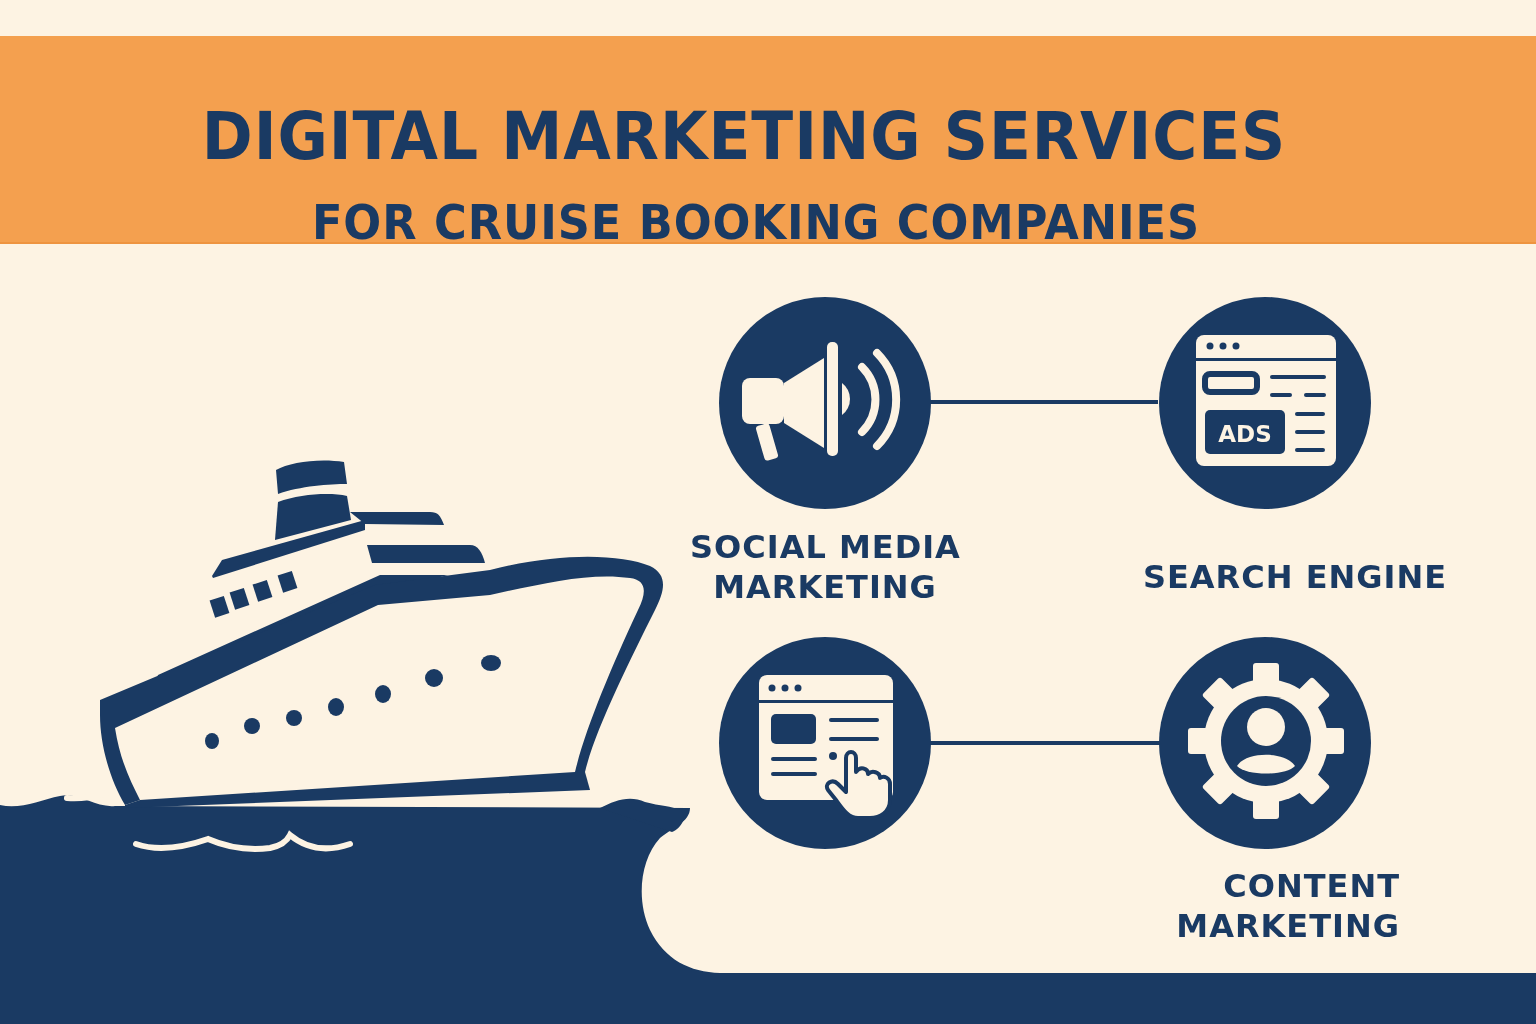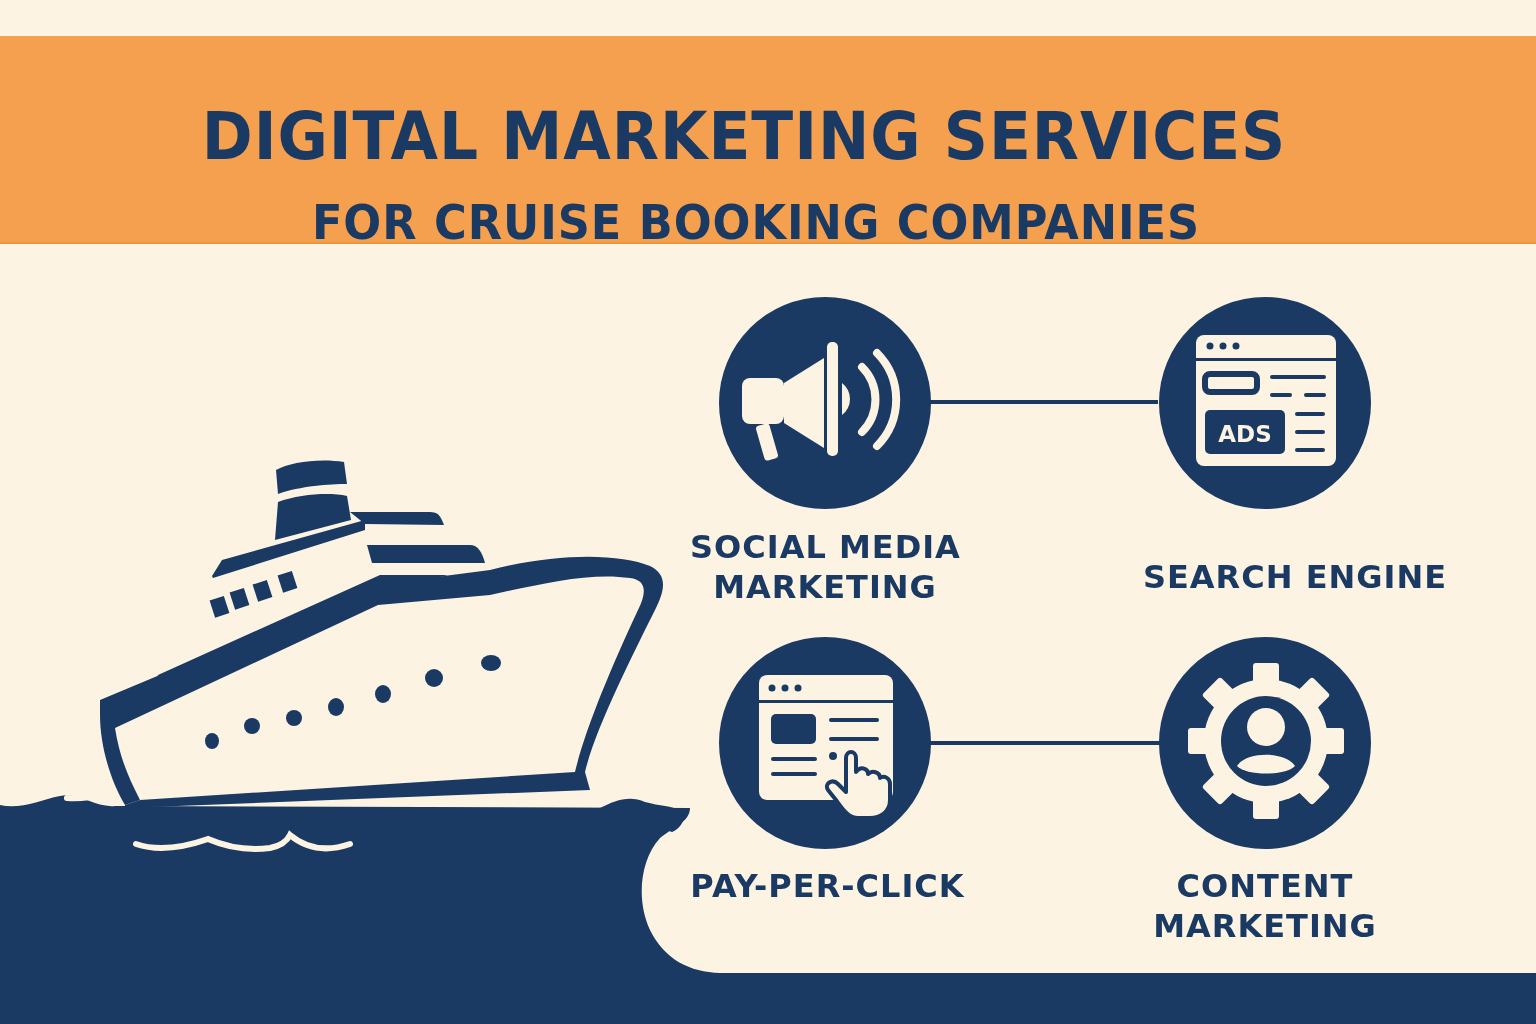--- a/index.html
+++ b/index.html
@@ -156,18 +156,17 @@
 </svg>
 
 <div class="label" style="left:690px; top:527px; width:270px;">
   <div>SOCIAL MEDIA</div>
   <div>MARKETING</div>
 </div>
 <div class="label" style="left:1140px; top:527px; width:310px;margin-top:30px;">
   <div>SEARCH ENGINE</div>
 </div>
 <div class="label" style="left:680px; top:866px; width:295px;">
-  <div>PAY-PER-CLICK</div>
 </div>
-<div class="label" style="left:1130px; top:866px; width:270px;">
+<div class="label" style="left:1130px; top:866px; width:270px;text-align:right;">
   <div>CONTENT</div>
   <div>MARKETING</div>
 </div>
 
 </body></html>

